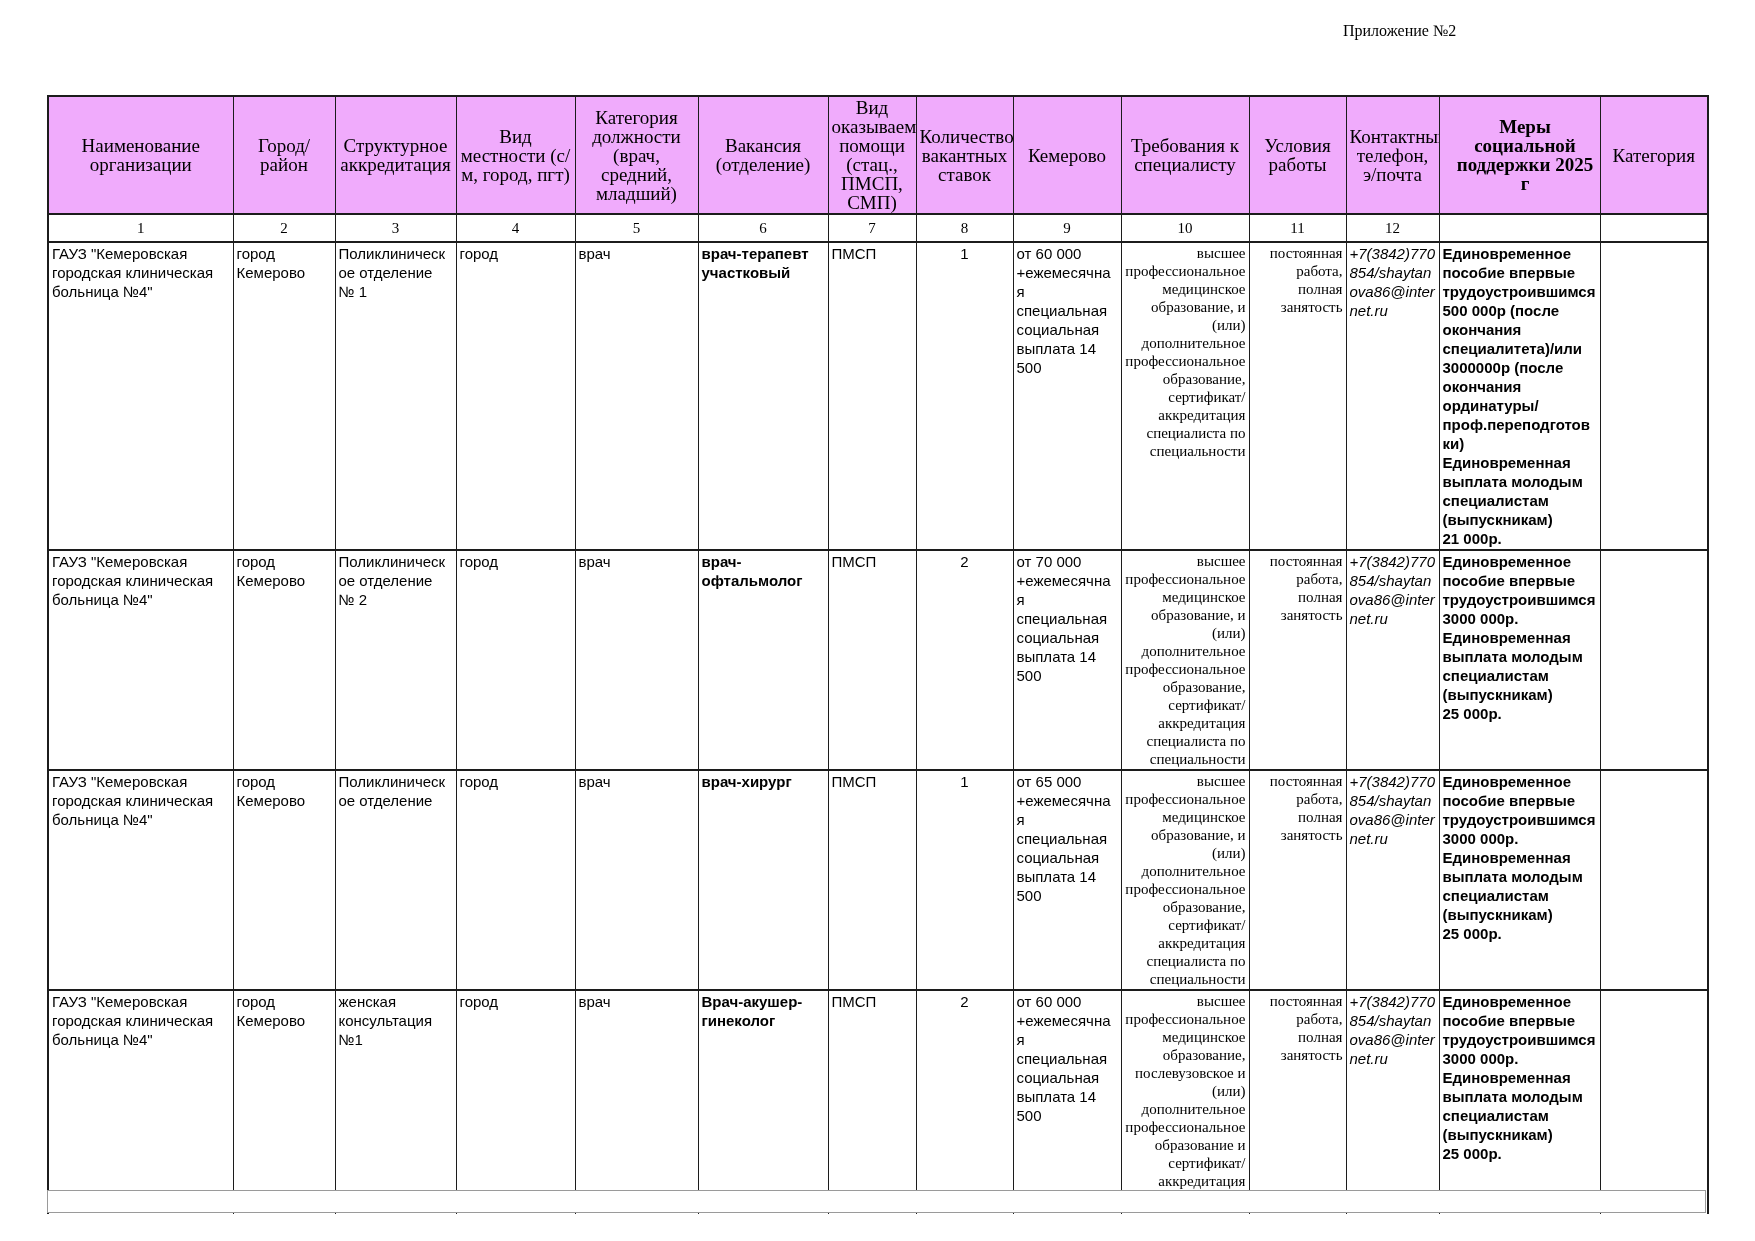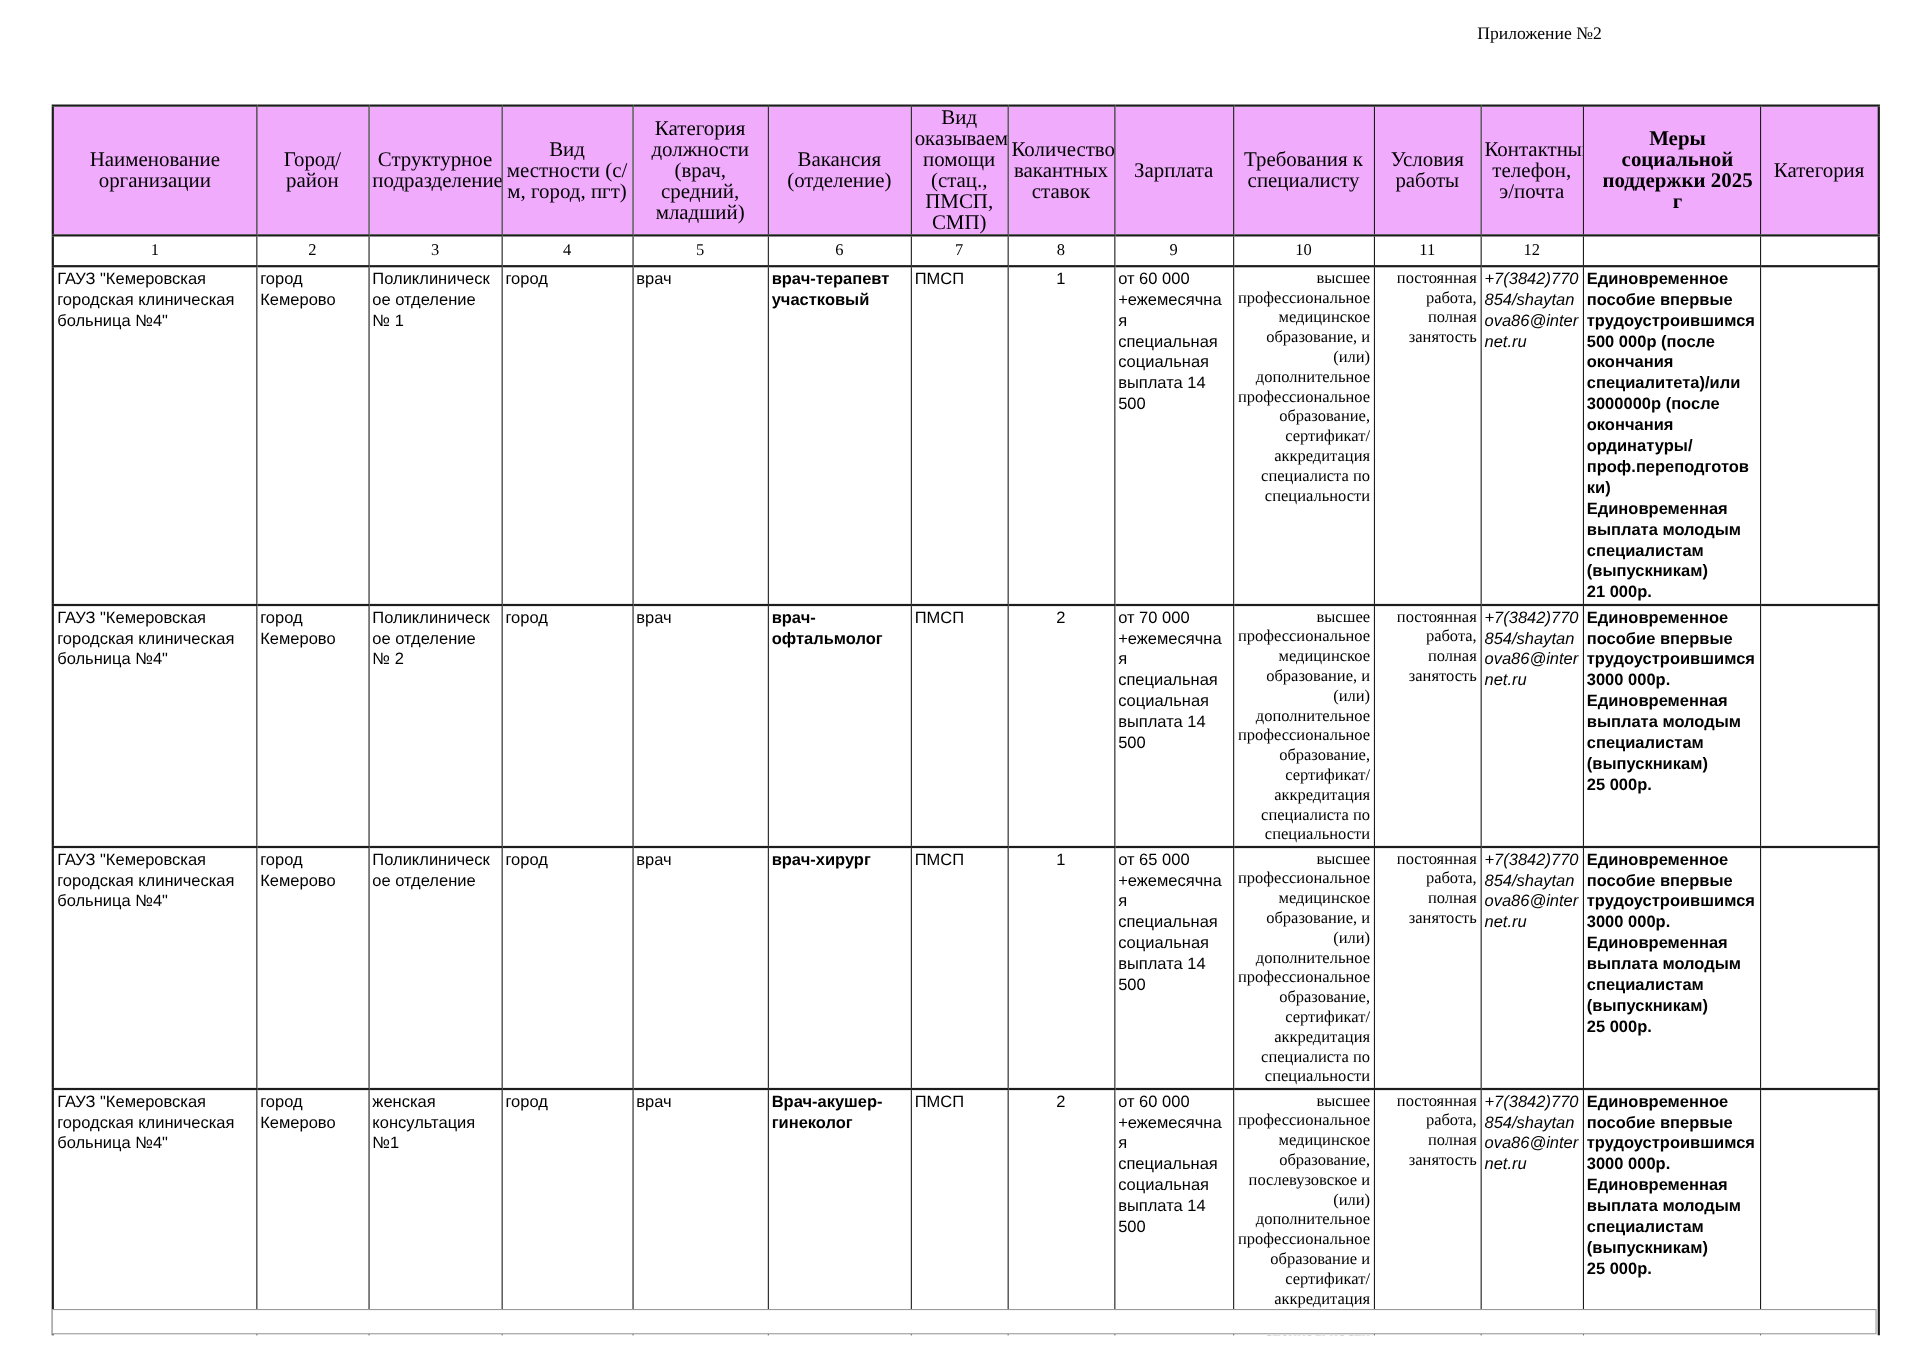--- a/index.html
+++ b/index.html
@@ -50,27 +50,27 @@
       <col style="width:128px">
         <col style="width:97px">
         <col style="width:93px">
       <col style="width:161px">
         <col style="width:108px">
     </colgroup>
     <tbody>
       <tr class="hr">
         <th>Наименование организации</th>
         <th>Город/район</th>
-        <th>Структурное подразделение</th>
+        <th>Структурное аккредитация</th>
         <th>Вид местности (с/м, город, пгт)</th>
         <th>Категория должности (врач, средний, младший)</th>
         <th>Вакансия (отделение)</th>
         <th>Вид оказываемой помощи (стац., ПМСП, СМП)</th>
         <th>Количество вакантных ставок</th>
-        <th>Зарплата</th>
+        <th>Кемерово</th>
         <th>Требования к специалисту</th>
         <th>Условия работы</th>
         <th>Контактный телефон, э/почта</th>
         <th class="bold">Меры социальной поддержки 2025 г</th>
         <th>Категория</th>
       </tr>
       <tr class="nr">
         <td>1</td>
         <td>2</td>
         <td>3</td>

